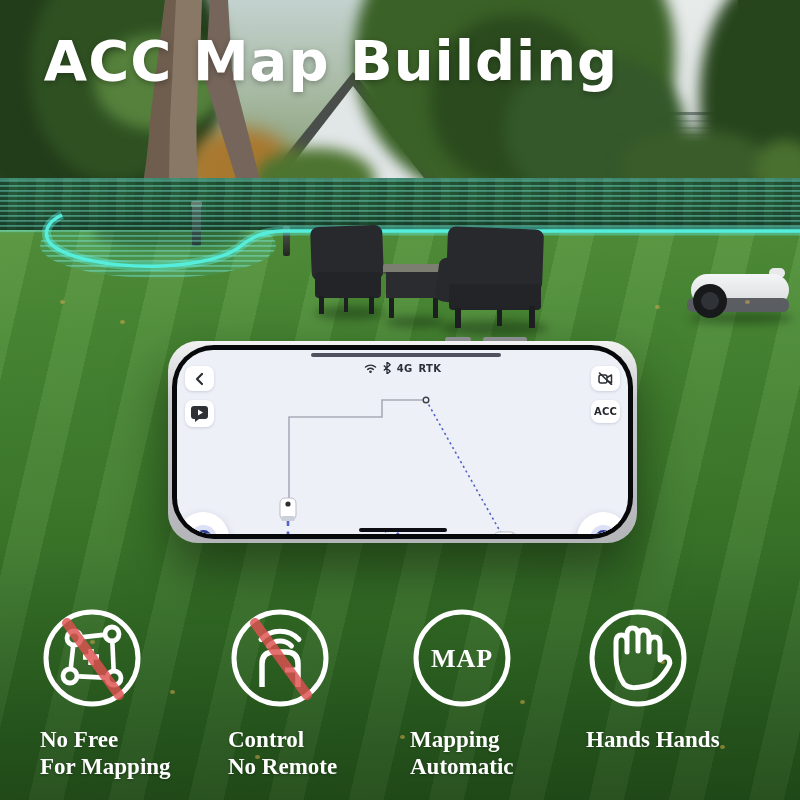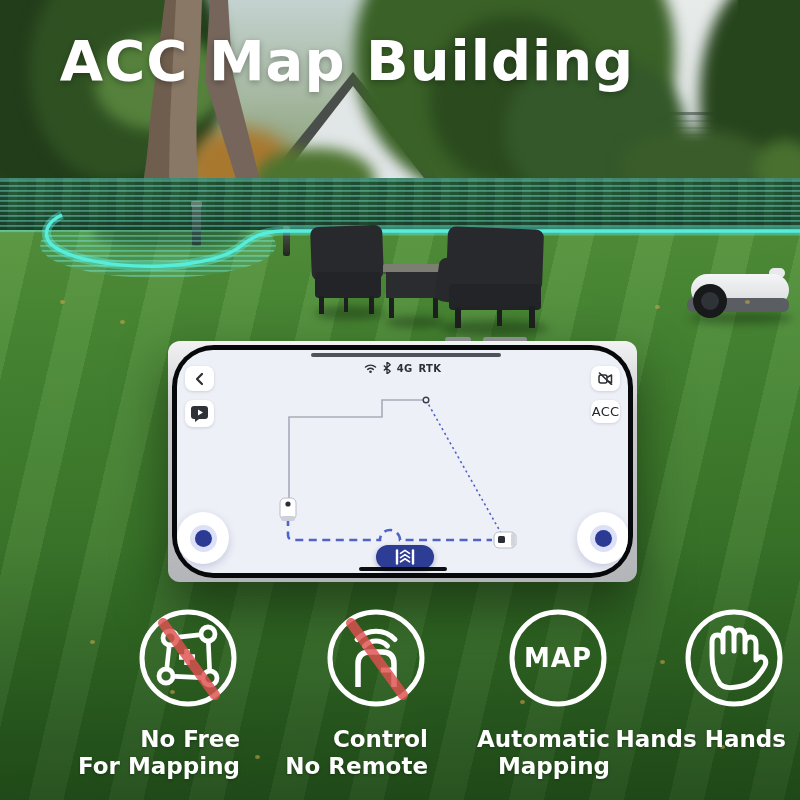--- a/index.html
+++ b/index.html
@@ -45,50 +45,50 @@
   
   .mower-body{background:linear-gradient(#f4f5f6,#d9dbdd);border-radius:16px;}
   .mower-skirt{background:#5a5e63;border-radius:6px;}
   .mower-wheel{background:#17191b;border-radius:50%;}
   .mower-wheel-in{background:#2f3337;border-radius:50%;}
   .mower-bump{background:#e8e9ea;border-radius:5px;}
 
   
   .title{left:0;top:28px;width:662px;text-align:center;color:#fff;
          font-size:56px;font-weight:bold;letter-spacing:1px;
-         text-shadow:0 2px 6px rgba(0,0,0,.30);margin-left:16px;}
-
-  
-  .phone{left:168px;top:341px;width:469px;height:241px;border-radius:12px;
+         text-shadow:0 2px 6px rgba(0,0,0,.30);}
+
+  
+  .phone{left:168px;top:341px;width:469px;height:202px;border-radius:30px;
          background:linear-gradient(180deg,#f2f2f3,#c9cacd 30%,#b4b5b9);
          box-shadow:0 25px 50px rgba(12,24,10,.55);}
   .side-btn{background:#95979b;border-radius:2.5px;}
   .bezel{position:absolute;inset:4px;border-radius:42px;background:#07080a;}
   .screen{position:absolute;inset:9px;border-radius:36px;background:#eef0f7;overflow:hidden;}
   .cam-bar{left:134px;top:3px;width:190px;height:4px;border-radius:2px;background:rgba(10,14,26,.7);}
   .scr-btn{background:#fff;border-radius:8px;box-shadow:0 1px 3px rgba(60,70,120,.20);
            display:flex;align-items:center;justify-content:center;cursor:pointer;}
   .statusbar{left:0;top:12px;width:100%;display:flex;justify-content:center;
              align-items:center;gap:6px;}
   .status-txt{font-size:10px;font-weight:bold;color:#2b2f38;letter-spacing:.3px;}
-  .acc-txt{font-size:13px;font-weight:normal;color:#23262c;letter-spacing:.2px;}
+  .acc-txt{font-size:10px;font-weight:bold;color:#23262c;letter-spacing:.2px;}
   .joystick{width:52px;height:52px;border-radius:50%;background:#fff;
             box-shadow:0 3px 8px rgba(50,60,130,.22);
             display:flex;align-items:center;justify-content:center;cursor:pointer;}
   .joy-ring{width:27px;height:27px;border-radius:50%;background:#dde1f5;
             display:flex;align-items:center;justify-content:center;}
   .joy-dot{width:17px;height:17px;border-radius:50%;background:#2b3b94;}
   .drive-btn{left:199px;top:195px;width:58px;height:24px;border-radius:12px;
              background:#2d3c95;display:flex;align-items:center;justify-content:center;
              box-shadow:0 2px 5px rgba(30,40,100,.35);cursor:pointer;}
   .home-bar{left:50%;bottom:2px;transform:translateX(-50%);width:88px;height:4px;
             border-radius:2px;background:#0c0e13;}
 
   
-  .feature-col{top:606px;width:200px;text-align:right;}
+  .feature-col{top:606px;width:200px;text-align:left;font-family:Liberation Serif, serif;}
   .feature-label{margin-top:12px;color:#fff;font-size:23px;font-weight:bold;
                  line-height:1.18;text-shadow:0 1px 3px rgba(0,0,0,.30);}
 </style>
 </head>
 <body>
 
 <div class="stage">
 
   <div class="abs sky"></div>
   <div class="abs house-right"></div>
@@ -327,22 +327,22 @@
       <div>No Remote</div>
     </div>
   </div>
 
   <div class="abs feature-col" style="left:410px">
     <svg width="104" height="104" viewBox="0 0 104 104">
       <circle cx="52" cy="52" r="46" fill="none" stroke="#fff" stroke-width="5"></circle>
       <text x="52" y="61" text-anchor="middle" font-size="26" font-weight="bold" fill="#fff" letter-spacing="1">MAP</text>
     </svg>
     <div class="feature-label">
+      <div>Mapping</div>
       <div>Automatic</div>
-      <div>Mapping</div>
     </div>
   </div>
 
   <div class="abs feature-col" style="left:586px">
     <svg width="104" height="104" viewBox="0 0 104 104">
       <circle cx="52" cy="52" r="46" fill="none" stroke="#fff" stroke-width="5"></circle>
       <path d="M38,78
                C33,71 30,60 30,50
                L30,36 Q30,29 35.5,29 Q41,29 41,36 L41,46
                L41,29 Q41,22 46.5,22 Q52,22 52,29 L52,45

